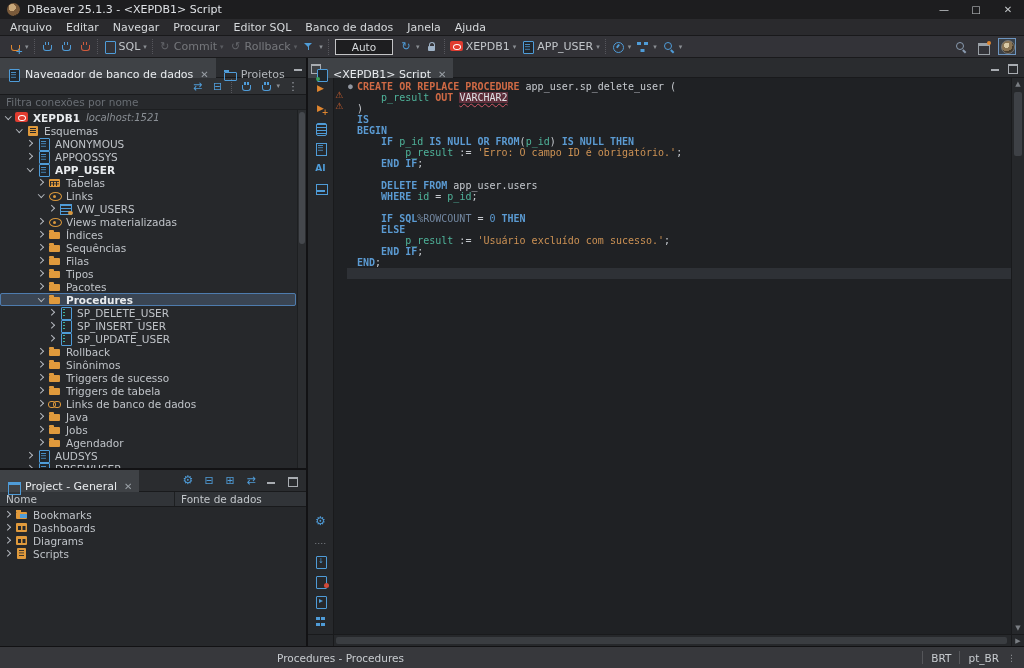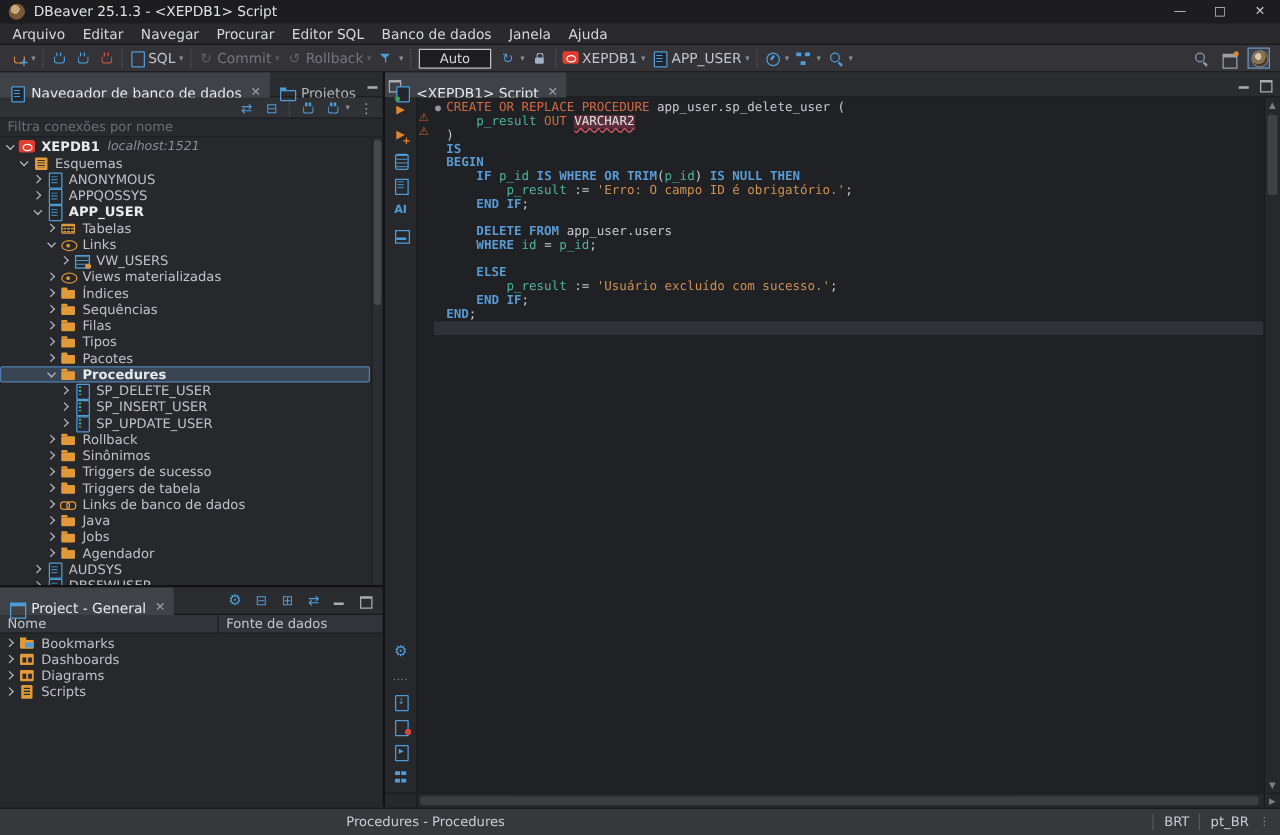--- a/index.html
+++ b/index.html
@@ -69,21 +69,21 @@
   .vtoolbar{width:26px;flex:none;background:#26282b;border-right:1px solid #191a1c;display:flex;flex-direction:column;align-items:center;padding-top:4px;gap:7px}
   .vtoolbar .tb-btn{padding:0}
   .vtb-bottom{margin-top:auto;margin-bottom:6px;display:flex;flex-direction:column;gap:7px;align-items:center}
   .ruler{width:13px;flex:none;position:relative}
   .ruler-warn{position:absolute;left:1px;color:#d2622f;font-size:9px;line-height:10px}
   .codearea{flex:1;position:relative;overflow:hidden;padding-top:3px;
     font-family:"DejaVu Sans Mono","Liberation Mono",monospace;font-size:10px;line-height:11px}
   .code-line{height:11px;white-space:pre;position:relative;padding-left:10px}
   .code-line.cur{background:#2e3136}
   .tk-p{color:#c6cacf}
-  .tk-k1{color:#d06a45;font-weight:normal}
+  .tk-k1{color:#d06a45;font-weight:bold}
   .tk-k2{color:#5b9bd3;font-weight:bold}
   .tk-v{color:#4fb39a}
   .tk-s{color:#cd9254}
   .tk-n{color:#5b9bd3}
   .tk-d{color:#7287a0}
   .tk-e{color:#dfe2e6;background:#5d2e3a;text-decoration:underline wavy #d05666 1px;text-underline-offset:2px}
   .tk-dot{position:absolute;left:1px;color:#9196a0;font-size:8px}
   .vscroll{width:13px;flex:none;background:#26282b;border-left:1px solid #191a1c;position:relative}
   .vs-arrow{position:absolute;left:0;width:100%;text-align:center;color:#7a7e83;font-size:7px}
   .vs-thumb{position:absolute;left:2px;right:2px;top:14px;height:64px;background:#3e4146;border-radius:2px}
@@ -708,27 +708,28 @@
         <div class="ruler">
             <span class="ruler-warn" style="top: 12px;">⚠</span>
             <span class="ruler-warn" style="top: 23px;">⚠</span>
           </div>
         <div class="codearea">
             <div class="code-line"><span class="tk-dot">●</span><span class="tk-k1">CREATE OR REPLACE PROCEDURE</span><span class="tk-p"> app_user.sp_delete_user (</span></div>
             <div class="code-line"><span class="tk-p">    </span><span class="tk-v">p_result</span><span class="tk-p"> </span><span class="tk-k1">OUT</span><span class="tk-p"> </span><span class="tk-e">VARCHAR2</span></div>
             <div class="code-line"><span class="tk-p">)</span></div>
             <div class="code-line"><span class="tk-k2">IS</span></div>
             <div class="code-line"><span class="tk-k2">BEGIN</span></div>
-            <div class="code-line"><span class="tk-p">    </span><span class="tk-k2">IF</span><span class="tk-p"> </span><span class="tk-v">p_id</span><span class="tk-p"> </span><span class="tk-k2">IS WHERE OR TRIM</span><span class="tk-p">(</span><span class="tk-v">p_id</span><span class="tk-p">) </span><span class="tk-k2">IS NULL THEN</span></div>
+            <div class="code-line"><span class="tk-p">    </span><span class="tk-k2">IF</span><span class="tk-p"> </span><span class="tk-v">p_id</span><span class="tk-p"> </span><span class="tk-k2">IS NULL OR FROM</span><span class="tk-p">(</span><span class="tk-v">p_id</span><span class="tk-p">) </span><span class="tk-k2">IS NULL THEN</span></div>
             <div class="code-line"><span class="tk-p">        </span><span class="tk-v">p_result</span><span class="tk-p"> := </span><span class="tk-s">'Erro: O campo ID é obrigatório.'</span><span class="tk-p">;</span></div>
             <div class="code-line"><span class="tk-p">    </span><span class="tk-k2">END IF</span><span class="tk-p">;</span></div>
             <div class="code-line"></div>
             <div class="code-line"><span class="tk-p">    </span><span class="tk-k2">DELETE FROM</span><span class="tk-p"> app_user.users</span></div>
             <div class="code-line"><span class="tk-p">    </span><span class="tk-k2">WHERE</span><span class="tk-p"> </span><span class="tk-v">id</span><span class="tk-p"> = </span><span class="tk-v">p_id</span><span class="tk-p">;</span></div>
             <div class="code-line"></div>
+            <div class="code-line"><span class="tk-p">    </span><span class="tk-k2">IF SQL</span><span class="tk-d">%ROWCOUNT</span><span class="tk-p"> = </span><span class="tk-n">0</span><span class="tk-p"> </span><span class="tk-k2">THEN</span></div>
             <div class="code-line"><span class="tk-p">    </span><span class="tk-k2">ELSE</span></div>
             <div class="code-line"><span class="tk-p">        </span><span class="tk-v">p_result</span><span class="tk-p"> := </span><span class="tk-s">'Usuário excluído com sucesso.'</span><span class="tk-p">;</span></div>
             <div class="code-line"><span class="tk-p">    </span><span class="tk-k2">END IF</span><span class="tk-p">;</span></div>
             <div class="code-line"><span class="tk-k2">END</span><span class="tk-p">;</span></div>
             <div class="code-line cur"></div>
           </div>
         <div class="vscroll">
           <span class="vs-arrow" style="top:2px">▲</span>
           <span class="vs-thumb"></span>
           <span class="vs-arrow" style="bottom:2px">▼</span>

